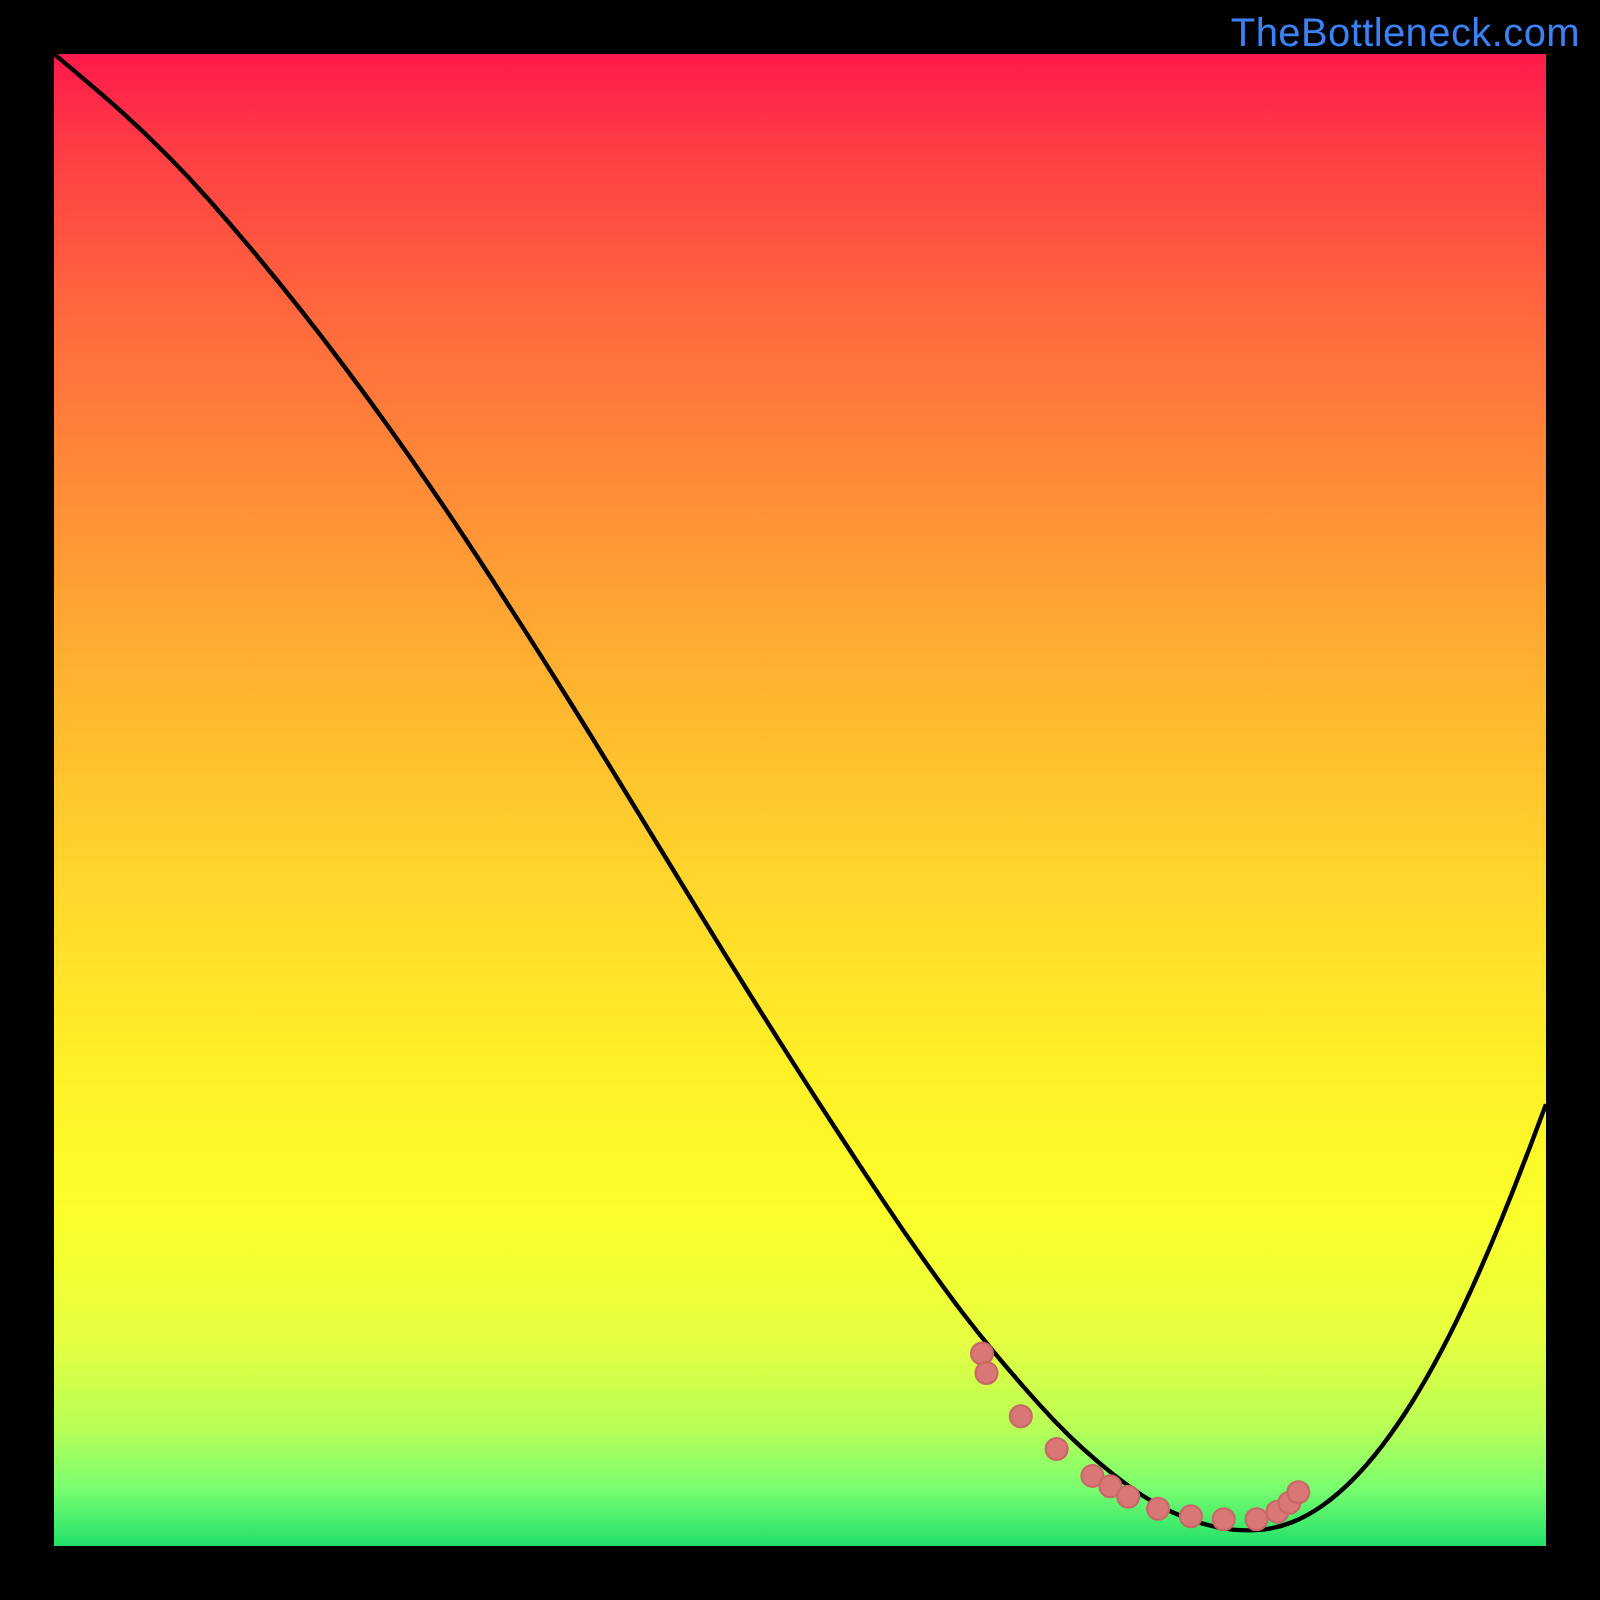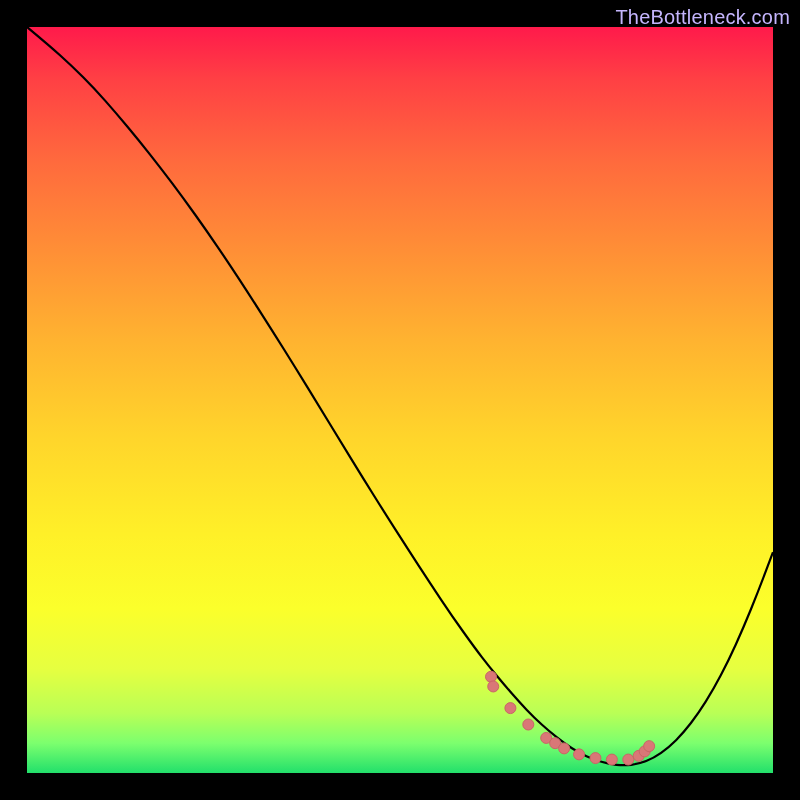--- a/index.html
+++ b/index.html
@@ -9,21 +9,21 @@
     width: 800px;
     height: 800px;
     background: #000;
   }
   .watermark {
     position: absolute;
     top: 6px;
     right: 10px;
     font-family: Arial, sans-serif;
     font-size: 20px;
-    color: #c4b5fd;
+    color: #3b82f6;
     letter-spacing: 0.2px;
     z-index: 4;
   }
   .plot {
     position: absolute;
     left: 27px;
     top: 27px;
     width: 746px;
     height: 746px;
     background: linear-gradient(to bottom,

